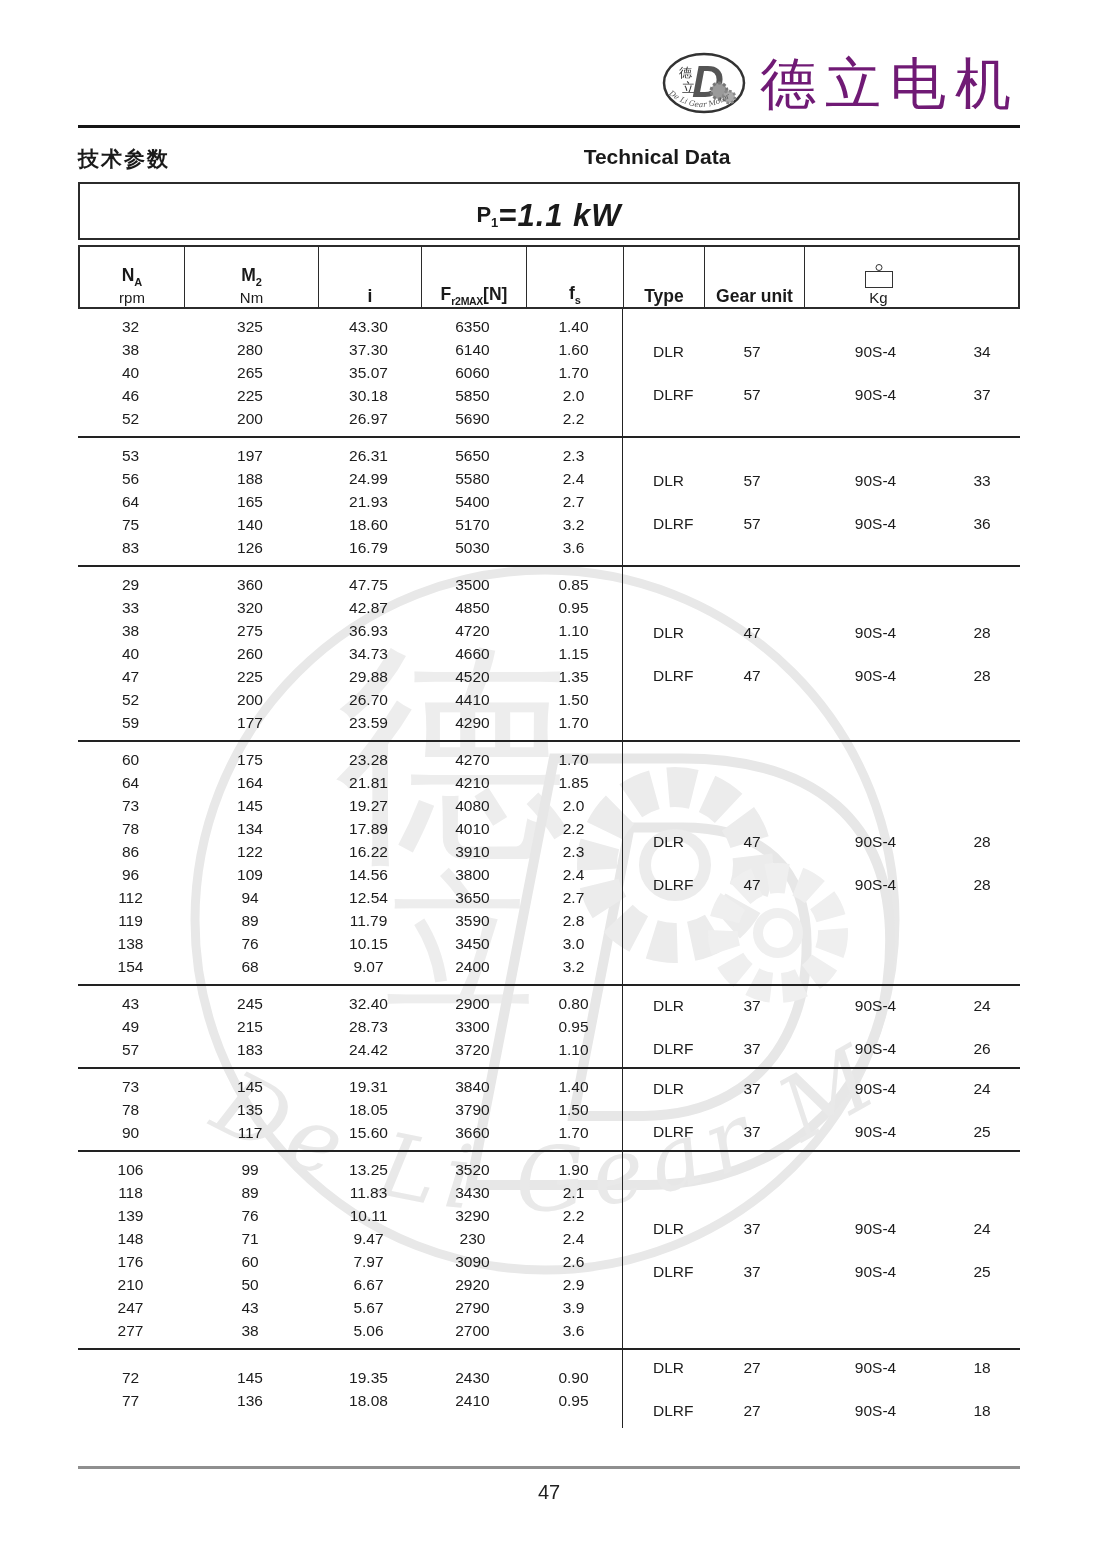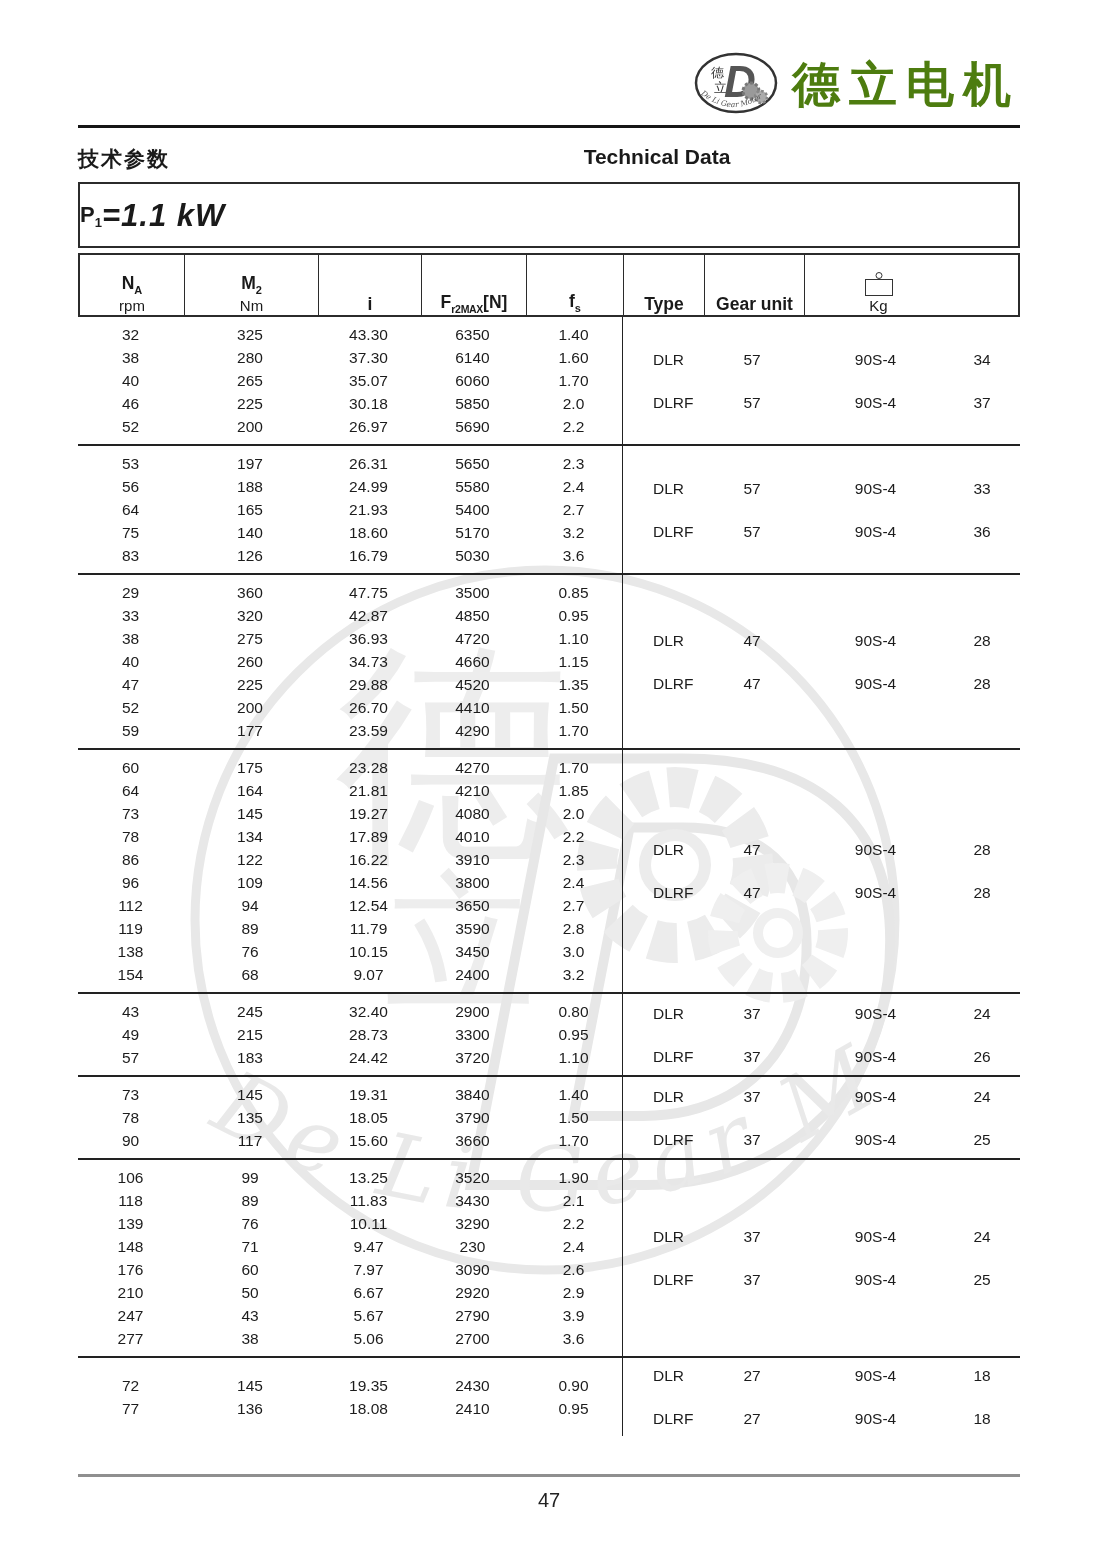--- a/index.html
+++ b/index.html
@@ -6,33 +6,33 @@
   .page {
     position:relative; width:1100px; height:1555px; background:#fff;
     font-family:"Liberation Sans", sans-serif; color:#1a1a1a; overflow:hidden;
   }
   svg.watermark { position:absolute; left:85px; top:535px; z-index:0; pointer-events:none; }
   .content { position:relative; z-index:1; padding:0 80px 0 78px; }
 
   
   .brand { display:flex; justify-content:flex-end; align-items:center; gap:10px; padding-top:50px; height:70px; }
   .brand-name {
-    font-family:"DejaVu Serif", serif; font-weight:bold; font-size:48px;
-    letter-spacing:9px; color:#4d7c0f; white-space:nowrap;
+    font-family:"DejaVu Serif", serif; font-weight:normal; font-size:56px;
+    letter-spacing:9px; color:#701a75; white-space:nowrap;
   }
   .top-rule { height:3px; background:#151515; margin-top:5px; }
 
   
   .titles { position:relative; margin-top:17px; height:27px; }
   .title-cn { font-size:21px; font-weight:bold; letter-spacing:2px; }
   .title-en { position:absolute; left:579px; top:0; transform:translateX(-50%); font-size:21px; font-weight:bold; }
 
   
   .power-box { margin-top:10px; border:2px solid #2b2b2b; height:47px;
-    display:flex; align-items:flex-end; justify-content:flex-start; padding-bottom:15px; background:#fff; }
+    display:flex; align-items:flex-end; justify-content:center; padding-bottom:7px; background:#fff; }
   .power-sym { font-size:22px; font-weight:bold; line-height:1; padding-bottom:2px; }
   .power-sym sub { font-size:13px; font-weight:bold; }
   .power-val { font-size:31px; font-weight:bold; line-height:1; letter-spacing:1px;font-style:italic; }
 
   
   .thead { margin-top:5px; display:grid; grid-template-columns:105px 134px 103px 105px 97px 81px 100px 147px 66px;
     border:2px solid #2b2b2b; height:60px; background:transparent; }
   .th { border-right:1.5px solid #2b2b2b; display:flex; flex-direction:column; align-items:center; justify-content:flex-end; line-height:1.2; }
   .th:last-child { border-right:none; }
   .th-main { font-size:17.5px; font-weight:bold; }

